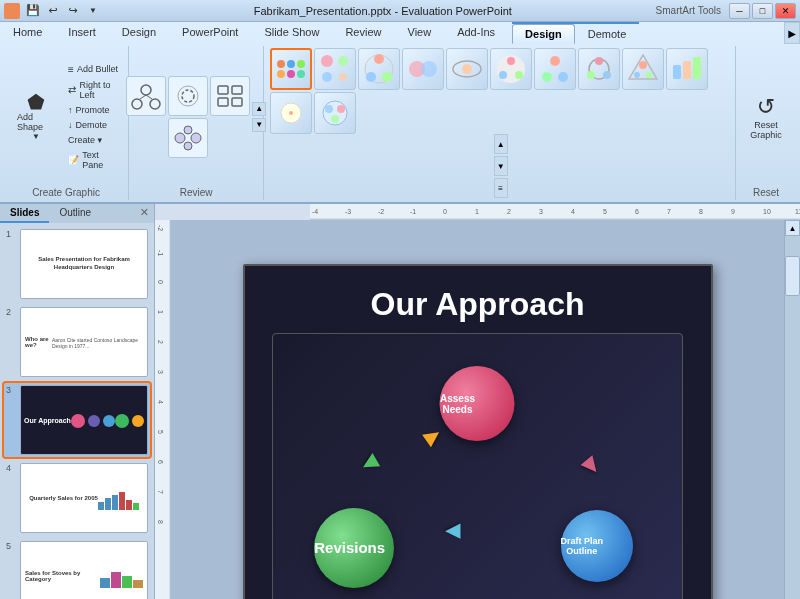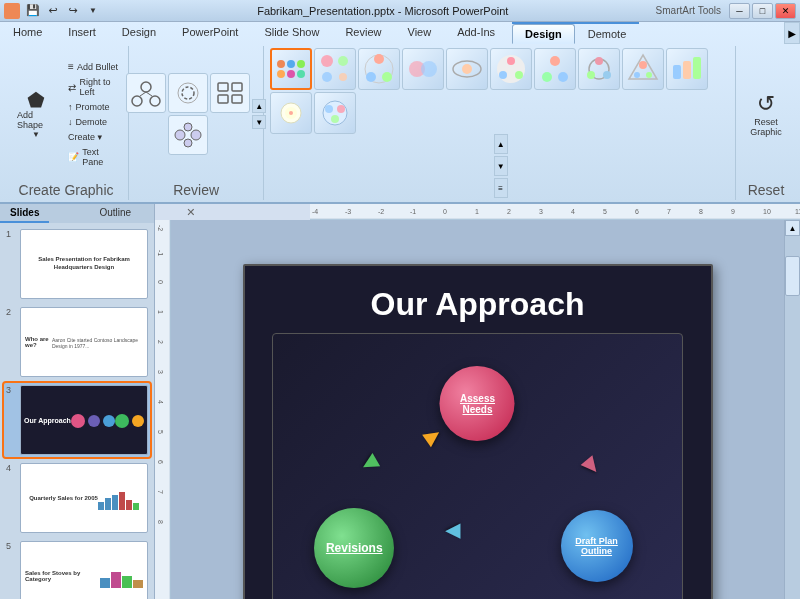--- a/index.html
+++ b/index.html
@@ -49,21 +49,21 @@
     .ribbon-group {
       display: flex;
       flex-direction: column;
       align-items: center;
       border-right: 1px solid #b0c8dc;
       padding: 2px 6px;
       min-width: 60px;
     }
     .ribbon-group:last-child { border-right: none; }
     .ribbon-group-label {
-      font-size: 14px;
+      font-size: 10px;
       color: #555;
       margin-top: auto;
       padding-top: 2px;
       text-align: center;
     }
     .ribbon-group-content {
       display: flex;
       align-items: center;
       gap: 2px;
       flex: 1;
@@ -110,21 +110,21 @@
     }
 
     
     .slides-panel {
       width: 155px;
       background: #c8d8e8;
       border-right: 1px solid #9bb0c8;
       display: flex;
       flex-direction: column;
     }
-    .slides-tabs { display: flex; background: #b8cce0; gap: 40px; }
+    .slides-tabs { display: flex; background: #b8cce0; }
     .slides-tab {
       padding: 3px 10px;
       font-size: 10px;
       cursor: pointer;
       border-bottom: 2px solid transparent;
       color: #333;
     }
     .slides-tab.active { border-bottom-color: #4a90d9; color: #000; font-weight: bold; }
     .slides-tab-close { margin-left: auto; padding: 2px 5px; cursor: pointer; color: #666; }
 
@@ -207,27 +207,26 @@
       text-align: center;
       padding: 20px 20px 10px;
       font-family: Arial, sans-serif;
     }
 
     .circle {
       position: absolute;
       border-radius: 50%;
       display: flex;
       align-items: center;
-      justify-content: center;
+      justify-content: flex-start;
       text-align: center;
       font-weight: bold;
       color: #fff;
       font-size: 11px;
       cursor: pointer;
-      text-decoration: underline;
     }
 
     
     .scrollbar-v {
       width: 16px;
       background: #c8d8e8;
       border-left: 1px solid #9bb0c8;
       display: flex;
       flex-direction: column;
     }
@@ -252,21 +251,21 @@
 <body>
 
 <div class="title-bar">
   <div class="title-bar-icon"></div>
   <div class="qat" style="background:transparent;border:none;height:auto;flex:0;padding:0;margin-right:8px;">
     <div class="qat-btn">💾</div>
     <div class="qat-btn">↩</div>
     <div class="qat-btn">↪</div>
     <div class="qat-btn" style="font-size:8px;">▼</div>
   </div>
-  <div class="title-bar-text">Fabrikam_Presentation.pptx - Microsoft PowerPoint</div>
+  <div class="title-bar-text">Fabrikam_Presentation.pptx - Evaluation PowerPoint</div>
   <div style="font-size:10px;color:#555;margin-right:8px;">SmartArt Tools</div>
   <div class="title-bar-buttons">
     <div class="title-bar-btn">─</div>
     <div class="title-bar-btn">□</div>
     <div class="title-bar-btn" style="background:linear-gradient(to bottom,#f87,#e55);">✕</div>
   </div>
 </div>
 
 <div class="ribbon">
   <div class="ribbon-tabs">
@@ -616,21 +615,21 @@
             <div class="circle" style="width:75px;height:75px;background:radial-gradient(circle at 35% 35%, #f080a0, #c0204a);top:12%;left:50%;transform:translateX(-50%);font-size:10px;box-shadow:0 4px 12px rgba(0,0,0,0.5);">
               <span>Assess<br>Needs</span>
             </div>
 
 
 
             <div class="circle" style="width:72px;height:72px;background:radial-gradient(circle at 35% 35%, #70c0f0, #1860c0);bottom:8%;right:12%;font-size:9px;box-shadow:0 4px 12px rgba(0,0,0,0.5);">
               <span>Draft Plan<br>Outline</span>
             </div>
 
-            <div class="circle" style="width:80px;height:80px;background:radial-gradient(circle at 35% 35%, #80e090, #208030);bottom:6%;left:10%;font-size:12px;box-shadow:0 4px 12px rgba(0,0,0,0.5);">
+            <div class="circle" style="width:80px;height:80px;background:radial-gradient(circle at 35% 35%, #80e090, #208030);bottom:6%;left:10%;font-size:15px;box-shadow:0 4px 12px rgba(0,0,0,0.5);">
               <span>Revisions</span>
             </div>
 
             <div style="position:absolute;top:33%;left:37%;transform:rotate(-35deg);font-size:20px;color:#f5a623;text-shadow:1px 1px 3px rgba(0,0,0,0.5);">▶</div>
             <div style="position:absolute;top:44%;right:20%;transform:rotate(50deg);font-size:20px;color:#d06080;text-shadow:1px 1px 3px rgba(0,0,0,0.5);">▶</div>
             <div style="position:absolute;bottom:22%;left:42%;transform:rotate(180deg);font-size:20px;color:#60c0e0;text-shadow:1px 1px 3px rgba(0,0,0,0.5);">▶</div>
             <div style="position:absolute;top:44%;left:22%;transform:rotate(150deg);font-size:20px;color:#50c060;text-shadow:1px 1px 3px rgba(0,0,0,0.5);">▶</div>
           </div>
         </div>
       </div>

